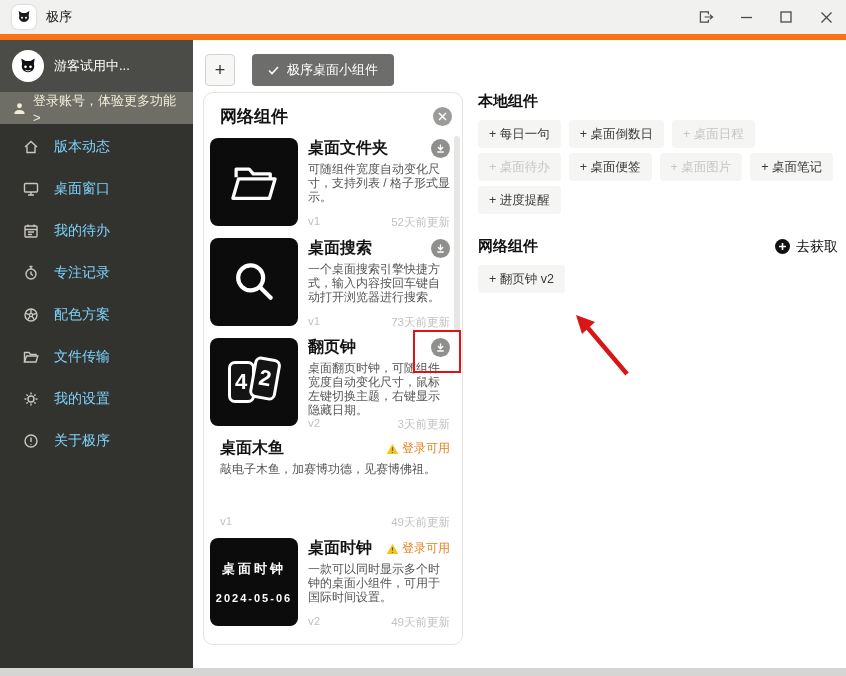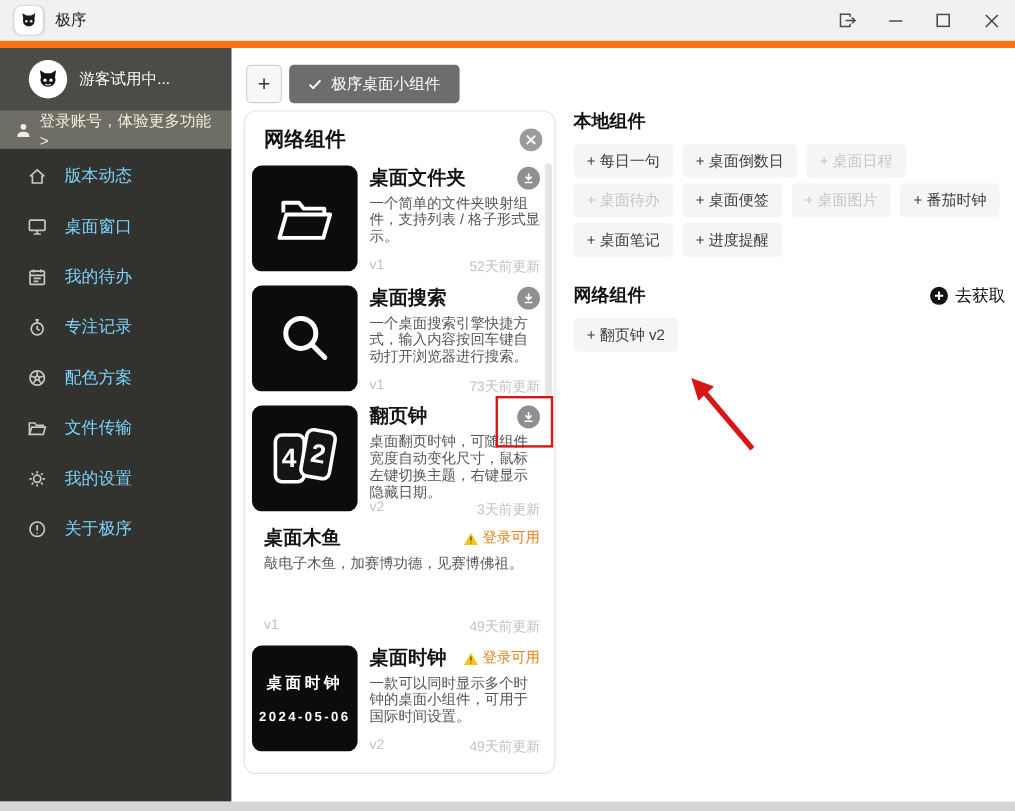--- a/index.html
+++ b/index.html
@@ -11,41 +11,41 @@
     border-bottom:6px solid #f97316; display:flex; align-items:center; }
   .app-logo { width:24px; height:24px; margin-left:12px; background:#fff; border-radius:6px;
     display:flex; align-items:center; justify-content:center; box-shadow:0 0 2px rgba(0,0,0,.25); }
   .app-title { margin-left:10px; font-size:13px; color:#222; }
   .win-controls { margin-left:auto; display:flex; height:40px; }
   .win-btn { width:40px; height:40px; display:flex; align-items:center; justify-content:center; color:#444; }
   .win-btn svg { stroke:#4a4a4a; }
 
   
   .sidebar { position:absolute; left:0; top:40px; width:193px; height:628px; background:#32322f; }
-  .user-row { height:52px; background:#4b4b47; display:flex; align-items:center; padding:0 24px; }
+  .user-row { height:52px; background:#4b4b47; display:flex; align-items:center; padding:0 12px; }
   .avatar { width:32px; height:32px; border-radius:50%; background:#fff; display:flex;
     align-items:center; justify-content:center; flex-shrink:0; }
   .user-name { margin-left:10px; color:#ffffff; font-size:13px; }
   .login-bar { height:32px; background:#6e6e66; display:flex; align-items:center; padding:0 13px;
     color:#f2edd8; font-size:13px; cursor:pointer; }
   .login-bar .person { margin-right:7px; display:flex; }
   .nav { padding-top:2px; }
   .nav-item { height:42px; display:flex; align-items:center; padding-left:22px; cursor:pointer; }
   .nav-ico { width:18px; display:flex; justify-content:center; margin-right:14px; }
   .nav-ico svg { stroke:#c9c7bf; fill:none; stroke-width:1.4; }
   .nav-label { color:#7dd3fc; font-size:14px; }
 
   .bottom-strip { position:absolute; left:0; top:668px; width:846px; height:8px; background:#d5d5d3; }
 
   
   .main { position:absolute; left:193px; top:40px; width:653px; height:628px; background:#fff; }
   .tabbar { display:flex; align-items:center; padding:12px 0 0 12px; height:48px; }
   .add-btn { width:30px; height:32px; background:#f7f7f6; border:1px solid #d2d2d0; border-radius:4px;
     font-size:18px; color:#333; display:flex; align-items:center; justify-content:center; cursor:pointer; }
-  .tab-active { margin-left:6px; height:32px; background:#6d6d6b; border-radius:4px; color:#fff;
+  .tab-active { margin-left:17px; height:32px; background:#6d6d6b; border-radius:4px; color:#fff;
     font-size:13px; display:flex; align-items:center; padding:0 16px; cursor:pointer; }
   .tab-active .check { display:flex; margin-right:8px; }
 
   
   .net-panel { position:absolute; left:10px; top:52px; width:260px; height:553px; background:#fff;
     border:1px solid #e3e3e1; border-radius:10px; overflow:hidden; }
   .net-head { display:flex; align-items:center; padding:12px 10px 10px 16px; }
   .net-title { font-size:17px; font-weight:bold; color:#111; }
   .panel-close { margin-left:auto; width:19px; height:19px; border-radius:50%; background:#9b9b99;
     display:flex; align-items:center; justify-content:center; cursor:pointer; }
@@ -266,21 +266,21 @@
           </div>
           <div class="card-info">
             <div class="card-top">
               <span class="card-name">桌面文件夹</span>
               <div class="dl-btn">
                 <svg width="11" height="11" viewBox="0 0 14 14" fill="none" stroke="#fff" stroke-width="1.7" stroke-linecap="round">
                     <path d="M7 2.5 V8 M4.2 5.8 L7 8.6 L9.8 5.8 M3.5 11.5 H10.5"></path>
                   </svg>
               </div>
             </div>
-            <div class="card-desc">一个简单的文件夹映射组件，支持列表 / 格子形式显示。</div>
+            <div class="card-desc">可随组件宽度自动变化尺寸，支持列表 / 格子形式显示。</div>
             <div class="card-foot">
               <span>v1</span>
               <span class="card-upd">52天前更新</span>
             </div>
           </div>
         </div>
 
         <div class="card">
           <div class="tile">
             <svg width="50" height="50" viewBox="0 0 60 60" fill="none" stroke="#fff" stroke-width="5" stroke-linecap="round">
@@ -383,21 +383,20 @@
         <div class="sec-head">
           <span class="section-title">本地组件</span>
         </div>
         <div class="chips">
           <div class="chip">+ 每日一句</div>
           <div class="chip">+ 桌面倒数日</div>
           <div class="chip disabled">+ 桌面日程</div>
           <div class="chip disabled">+ 桌面待办</div>
           <div class="chip">+ 桌面便签</div>
           <div class="chip disabled">+ 桌面图片</div>
-          <div class="chip">+ 番茄时钟</div>
           <div class="chip">+ 桌面笔记</div>
           <div class="chip">+ 进度提醒</div>
         </div>
       </div>
 
       <div>
         <div class="sec-head">
           <span class="section-title">网络组件</span>
           <div class="get-more">
             <span class="plus-circle">

